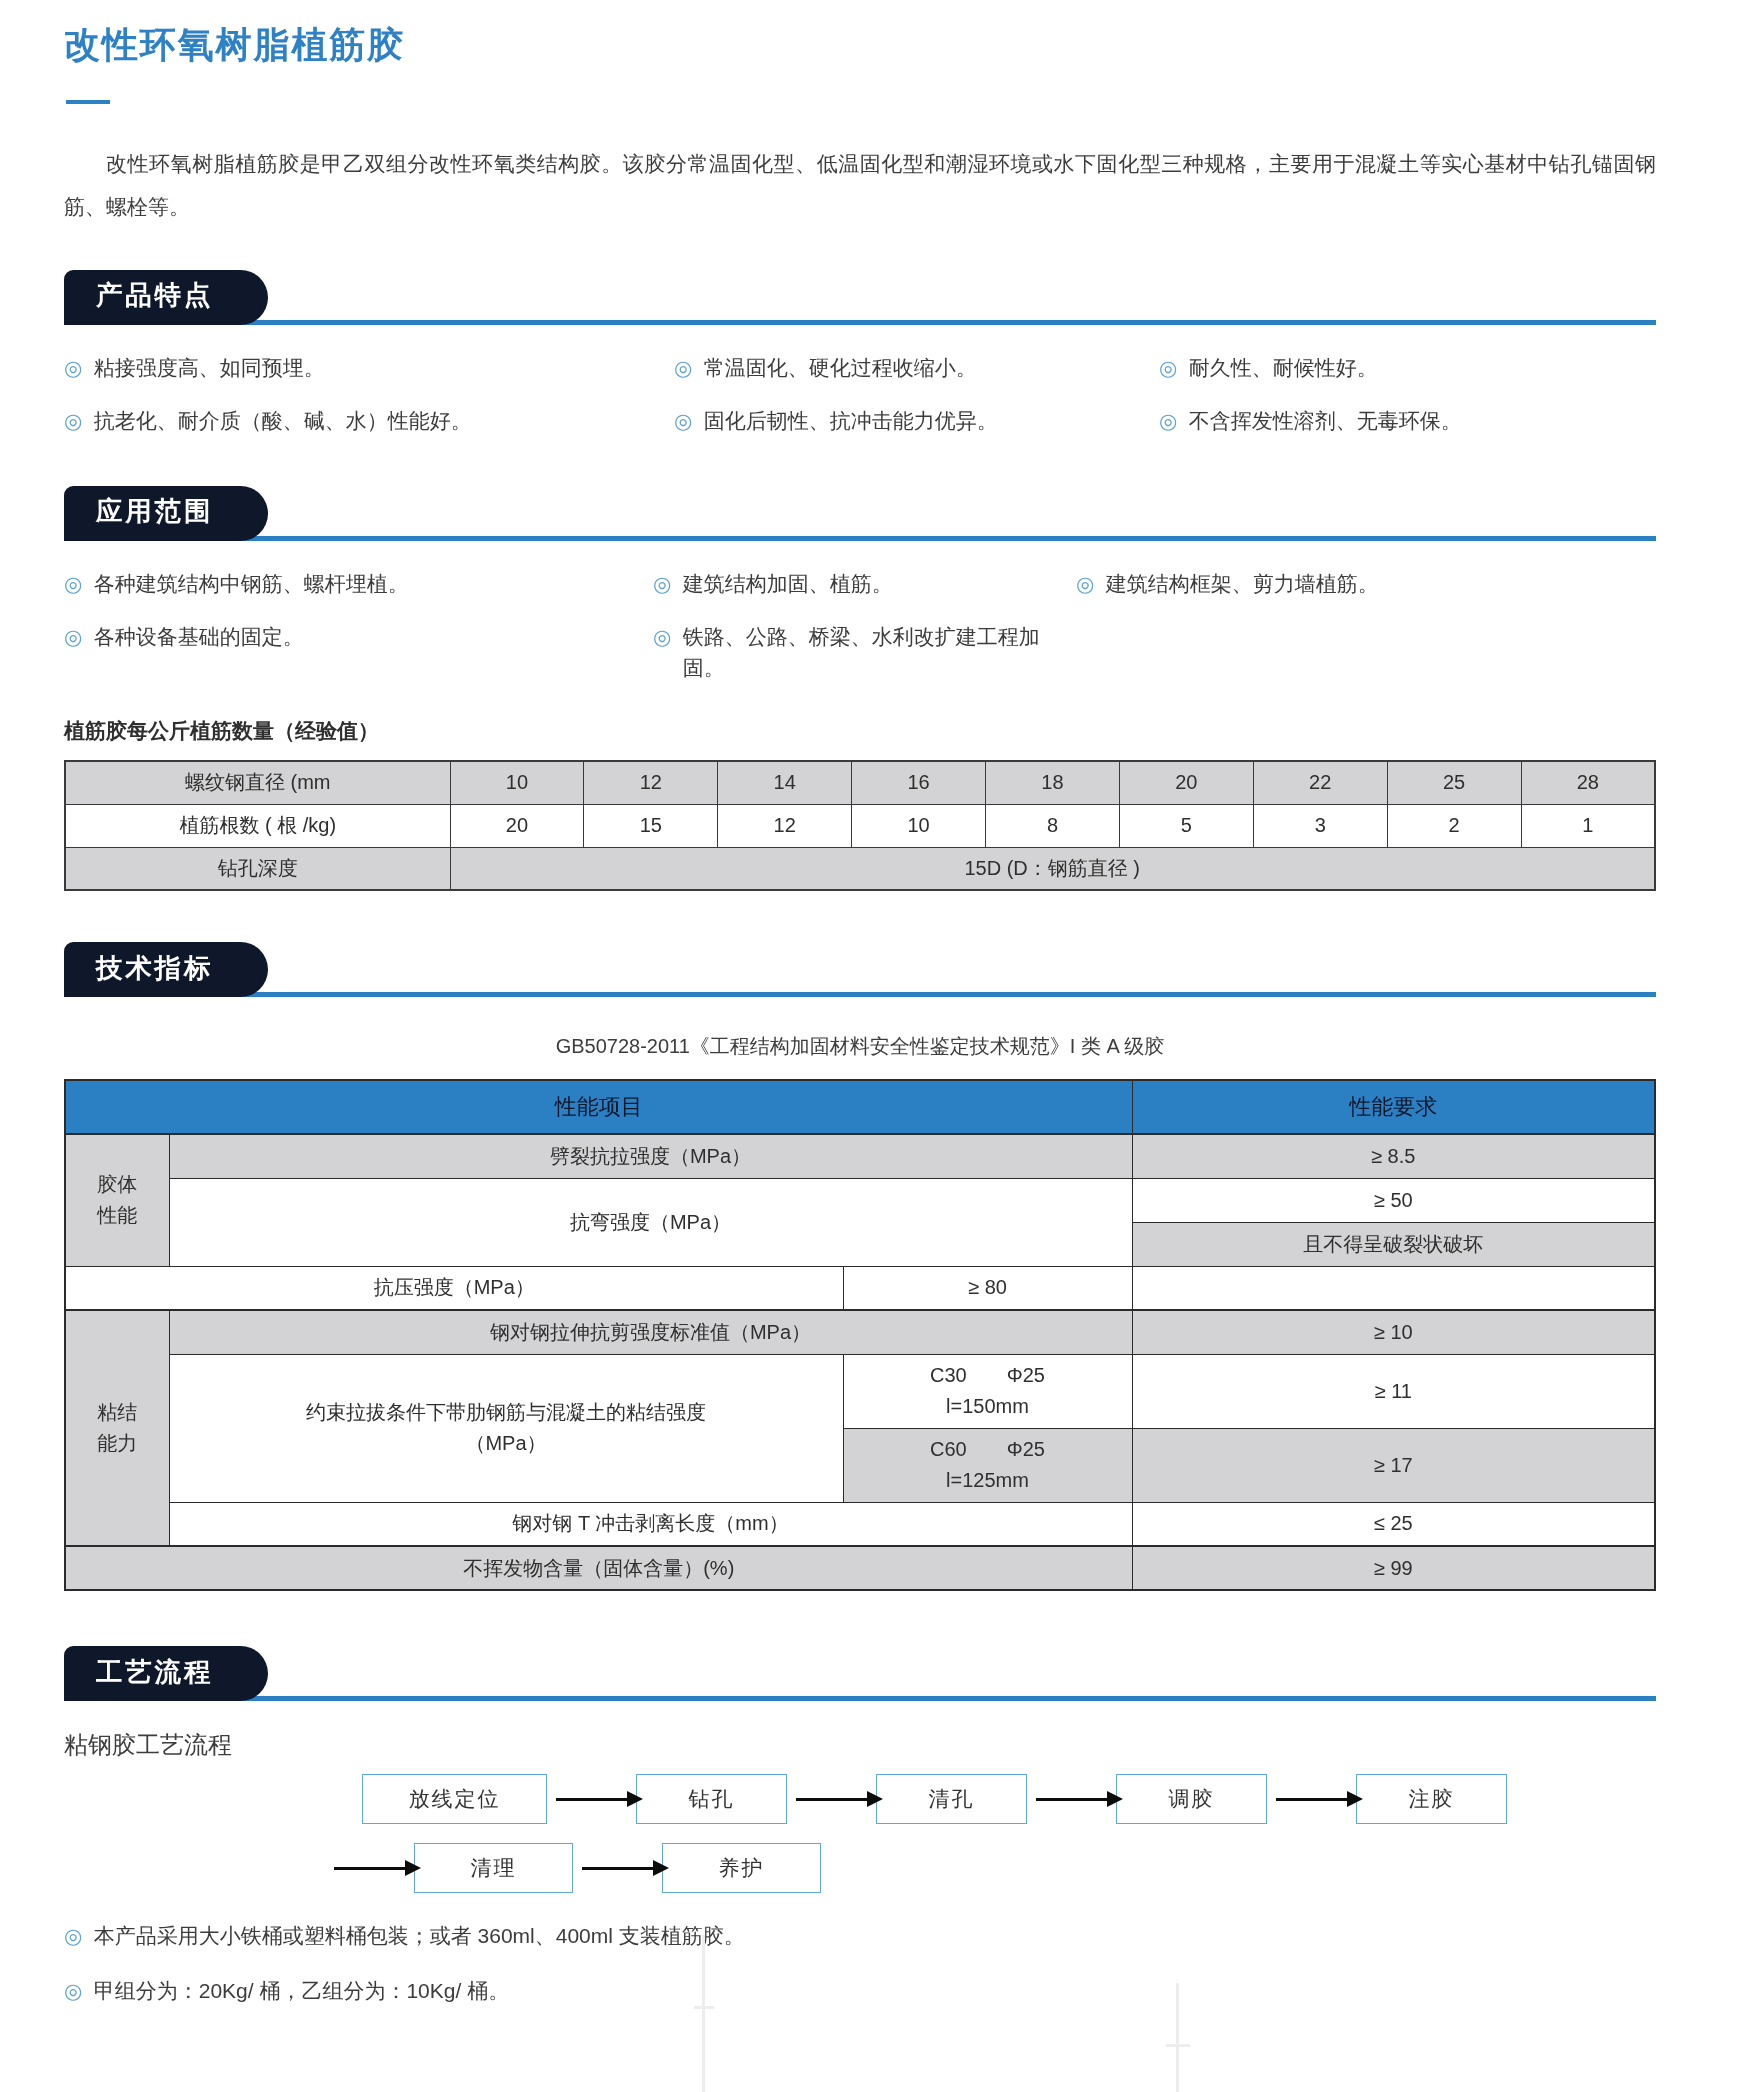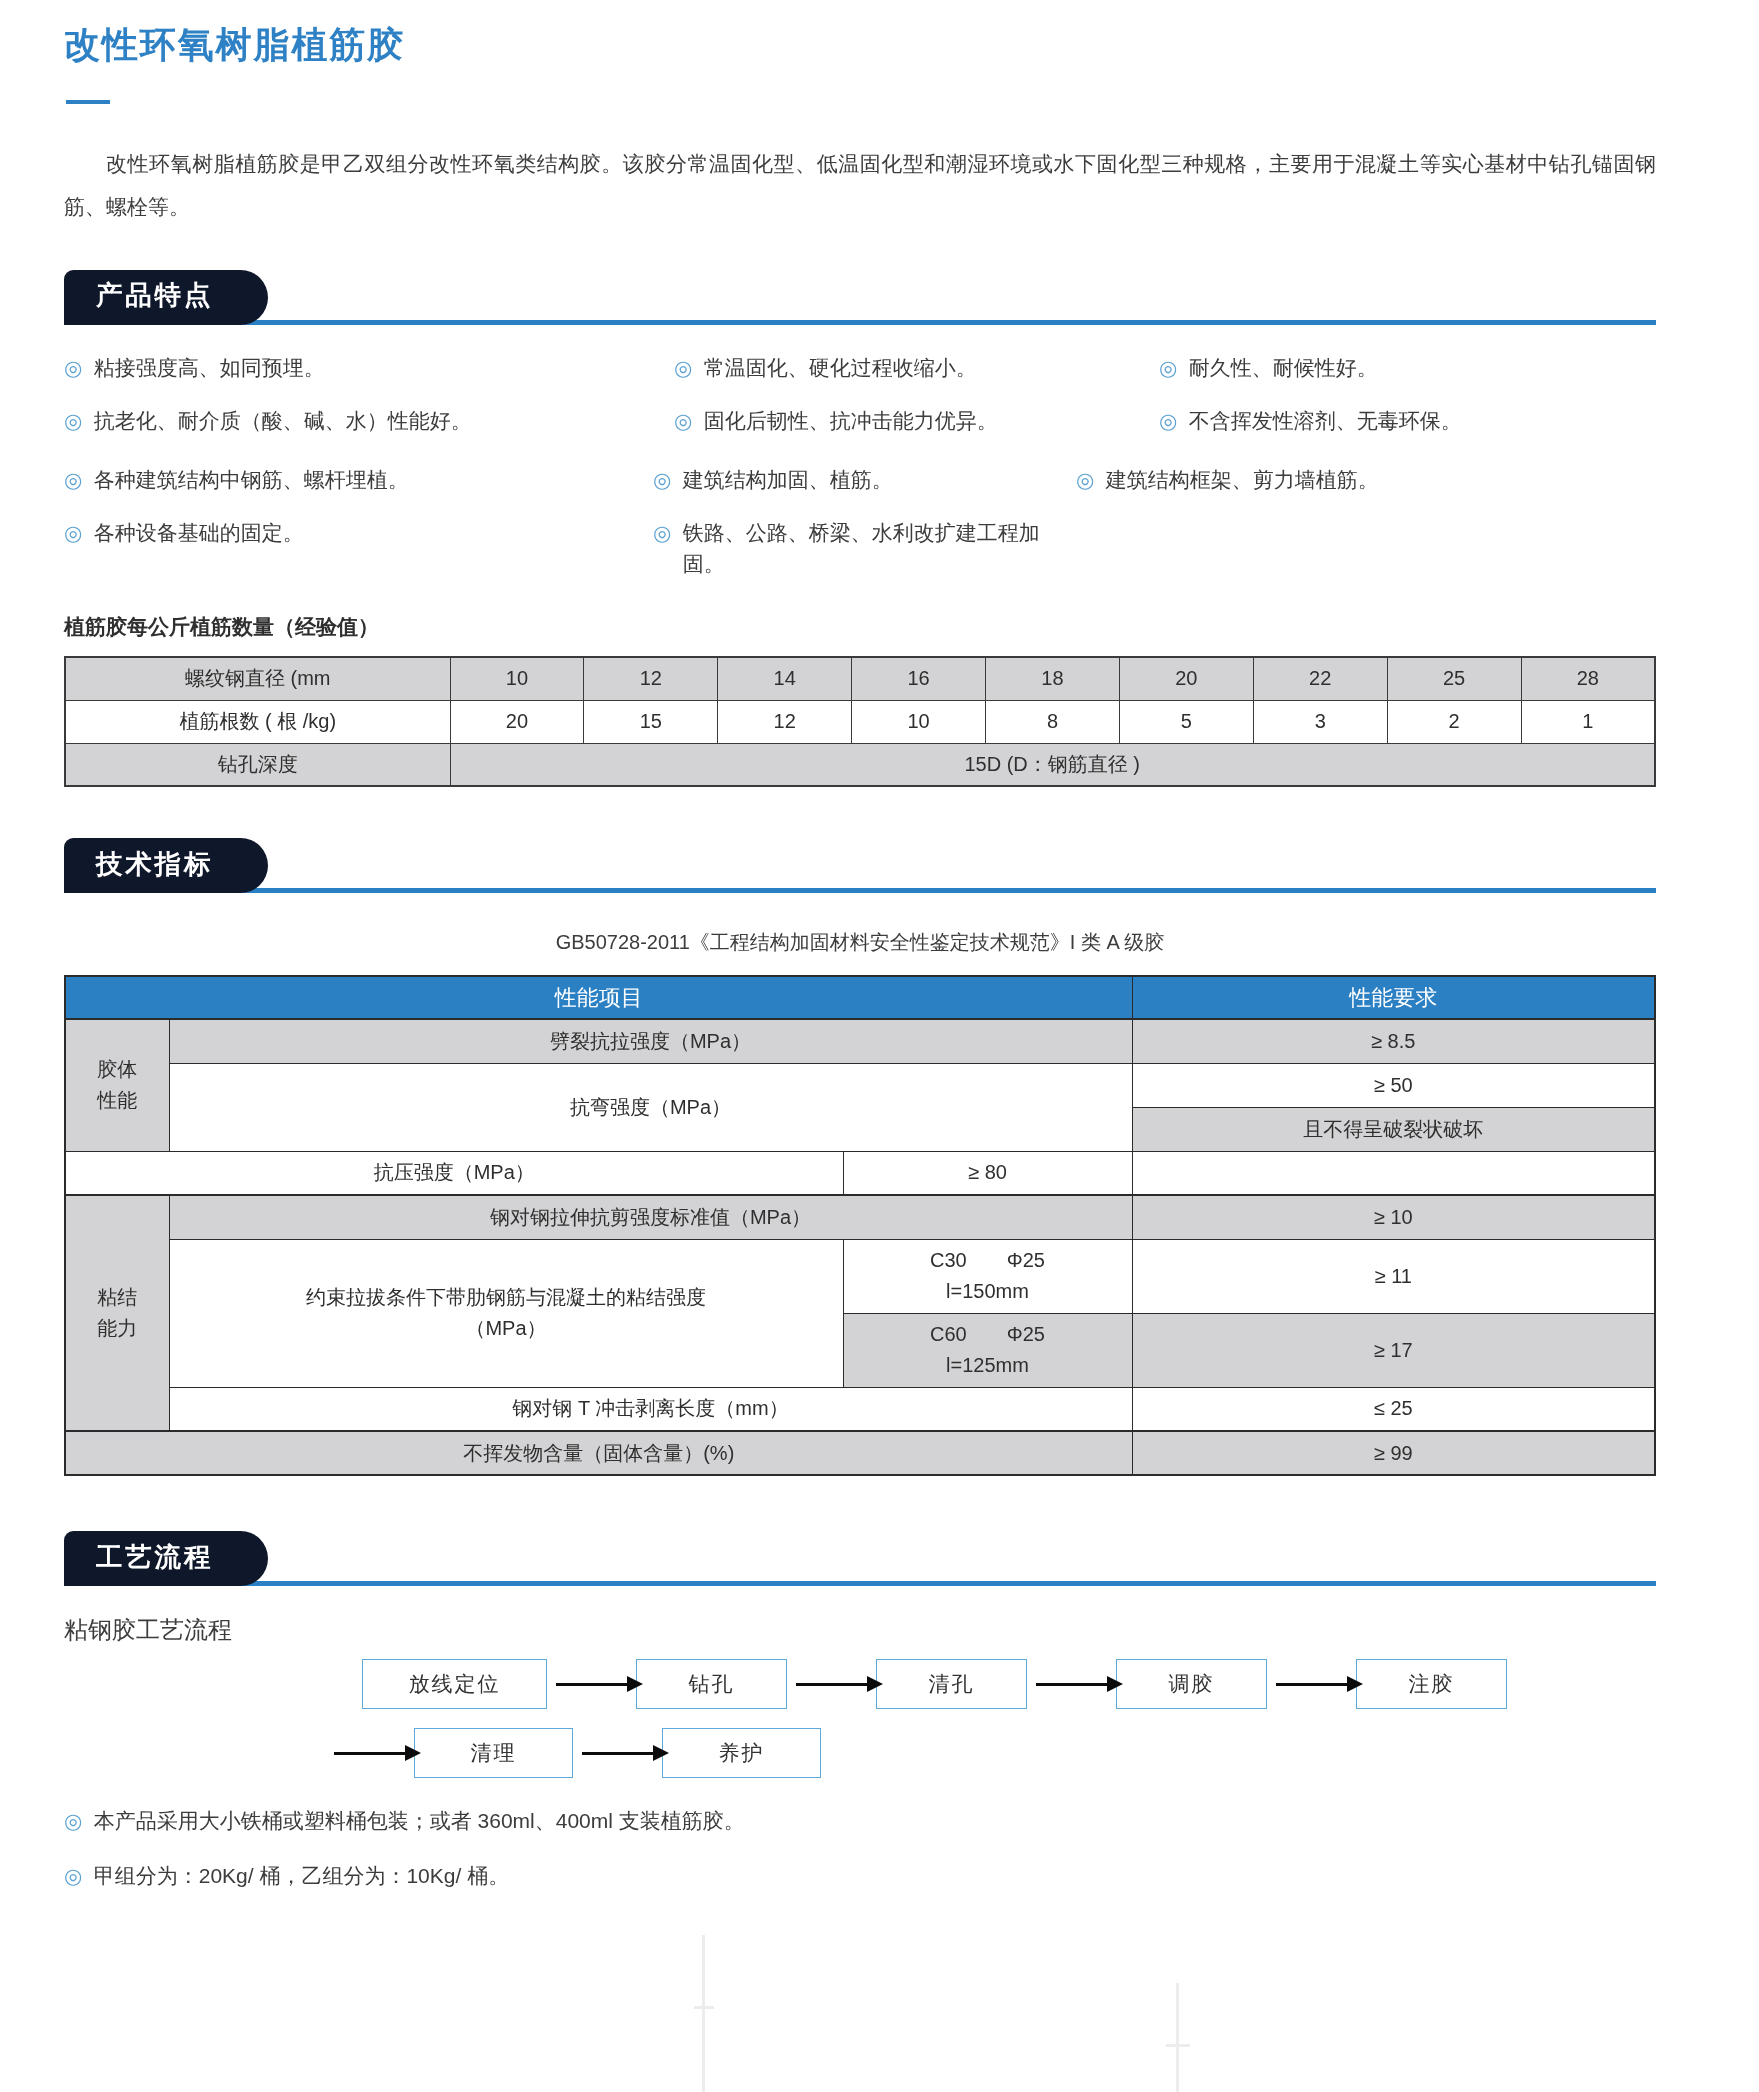--- a/index.html
+++ b/index.html
@@ -42,21 +42,21 @@
   table.rebar td { border:1.9px solid #3a3a3a; height:43px; text-align:center; vertical-align:middle; background:#ffffff; }
   table.rebar tr.g td { background:#d3d3d5; }
   table.rebar col.lab { width:385px; }
 
   
   .std-note { margin-top:36px; text-align:center; font-size:20px; color:#3c3c3c; width:1592px; }
   table.tech { margin-top:19px; width:1592px; border-collapse:collapse; table-layout:fixed;
     border:2.8px solid #2b2b2b; font-size:20px; color:#2f2f2f; }
   table.tech td { border:1.9px solid #2b2b2b; height:44px; text-align:center; vertical-align:middle; background:#ffffff; }
   table.tech col.cA{width:104px;} table.tech col.cB{width:674px;} table.tech col.cC{width:289px;}
-  table.tech tr.head td { background:#2b80c4; color:#ffffff; font-size:22px; height:43px; border-bottom:2.8px solid #2b2b2b; }
+  table.tech tr.head td { background:#2b80c4; color:#0f172a; font-size:22px; height:54px; border-bottom:2.8px solid #2b2b2b; }
   table.tech td.g { background:#d3d3d5; }
   table.tech td.w { background:#ffffff; }
   table.tech tr.tall td { height:74px; }
   table.tech td.pre { white-space:pre-line; line-height:1.55; }
   table.tech td.bt3 { border-top:2.8px solid #2b2b2b; }
 
   
   .flow-subtitle { margin-top:28px; font-size:24px; color:#3c3c3c; }
   .flow-row { display:flex; align-items:center; }
   .flow-row.r1 { margin-top:13.2px; margin-left:254px; }
@@ -114,20 +114,23 @@
     <div class="bullet-item">
         <span class="bullet-ico">◎</span>
         <span class="bullet-txt">固化后韧性、抗冲击能力优异。</span>
       </div>
     <div class="bullet-item">
         <span class="bullet-ico">◎</span>
         <span class="bullet-txt">不含挥发性溶剂、无毒环保。</span>
       </div>
   </div>
 
+  <div class="sec-head mt-apps">
+    <span class="sec-tab">应用范围</span>
+  </div>
   <div class="bullets apps">
     <div class="bullet-item">
         <span class="bullet-ico">◎</span>
         <span class="bullet-txt">各种建筑结构中钢筋、螺杆埋植。</span>
       </div>
     <div class="bullet-item">
         <span class="bullet-ico">◎</span>
         <span class="bullet-txt">建筑结构加固、植筋。</span>
       </div>
     <div class="bullet-item">

